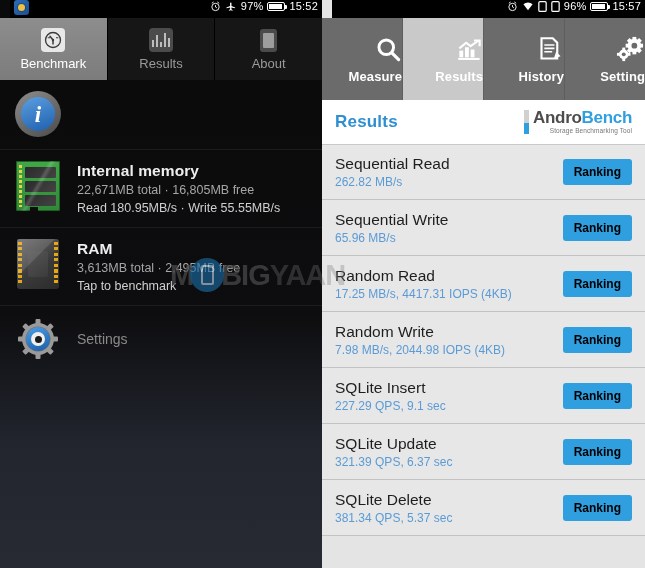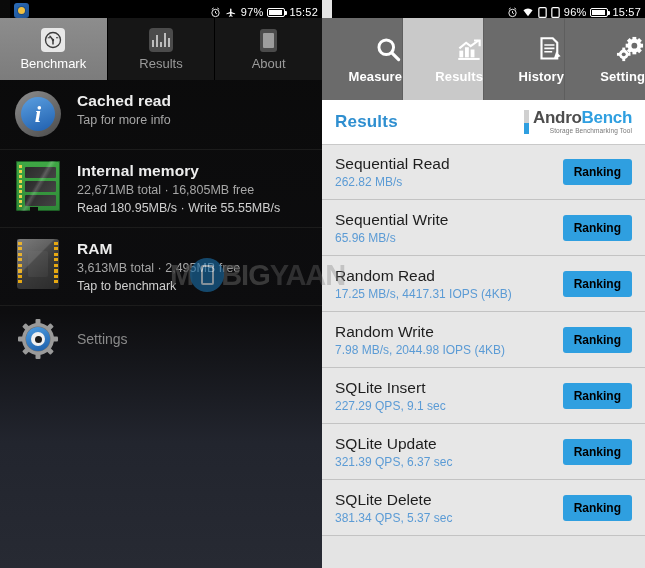--- a/index.html
+++ b/index.html
@@ -11,21 +11,21 @@
   }
   .screens { display:flex; width:645px; height:568px; }
 
   
   .left-screen {
     width:322px; height:568px; position:relative;
     background: linear-gradient(180deg,#0a0a0a 0%,#0d0d0f 55%,#22252e 78%,#272a33 100%);
     overflow:hidden;
   }
   .statusbar {
-    height:18px; background:#000; display:flex; align-items:flex-end;
+    height:18px; background:#000; display:flex; align-items:flex-start;
     padding:0 4px; position:relative; z-index:5;margin-left:10px;
   }
   .sb-left { display:flex; align-items:center; gap:3px; }
   .sb-right { margin-left:auto; display:flex; align-items:center; gap:4px;
     color:#fff; font-size:11px; letter-spacing:.2px; }
   .app-badge {
     width:15px; height:15px; border-radius:3px;
     background:linear-gradient(135deg,#2b6cb8,#1d4f8f);
     display:flex; align-items:center; justify-content:center;
   }
@@ -235,24 +235,20 @@
       </div>
     </div>
 
     <div class="l-list">
 
       <div class="l-row">
         <div class="l-icon-wrap">
           <span class="info-ico">
               <span class="inner">i</span>
             </span>
-        </div>
-        <div class="l-texts">
-          <div class="l-title">Cached read</div>
-          <div class="l-sub">Tap for more info</div>
         </div>
       </div>
 
       <div class="l-row">
         <div class="l-icon-wrap">
           <span class="mem-ico">
             <span class="pins"></span>
             <span class="chip c1"></span>
               <span class="chip c2"></span>
               <span class="chip c3"></span>

